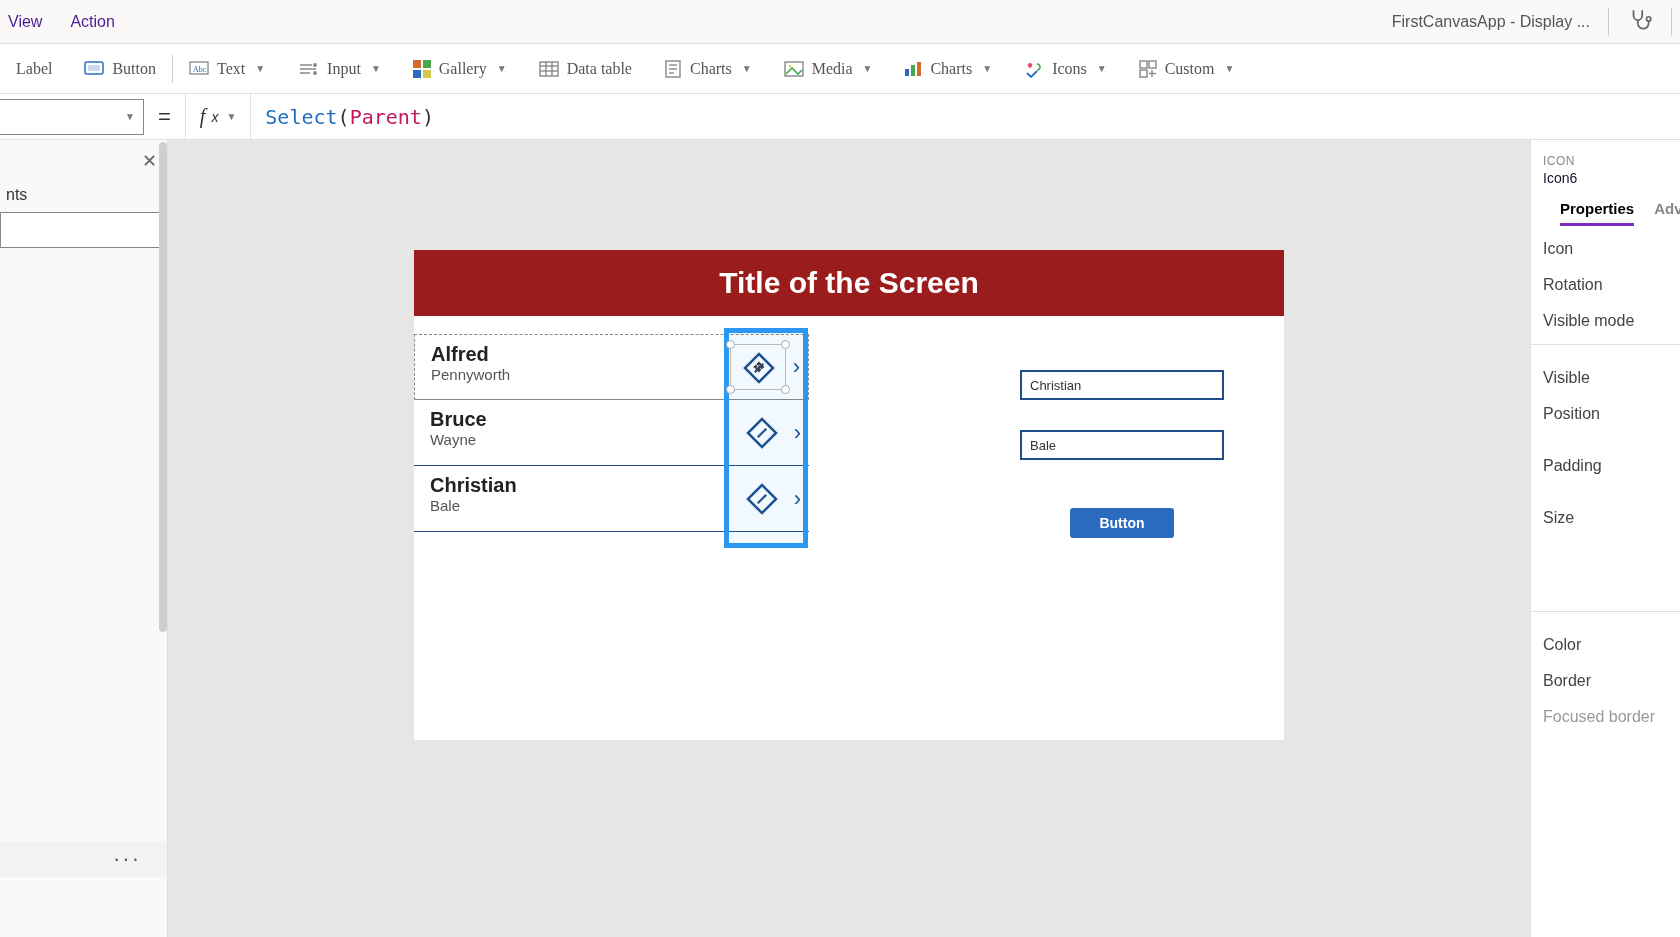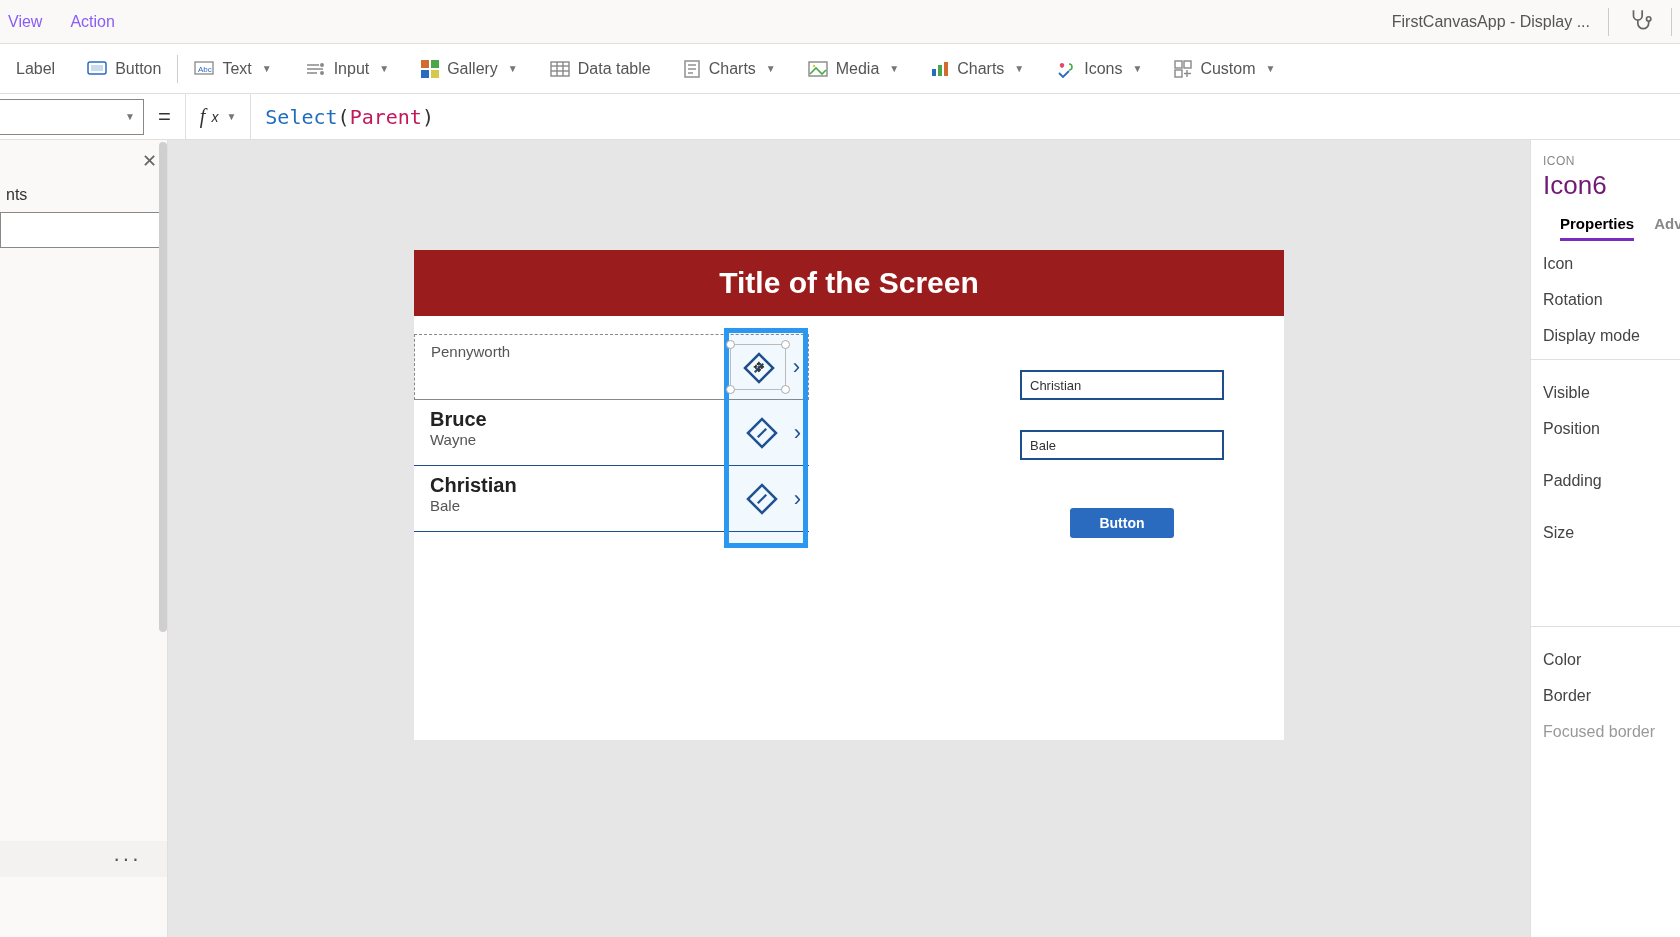--- a/index.html
+++ b/index.html
@@ -17,34 +17,35 @@
       height: 44px;
       background: #faf9f8;
       display: flex;
       align-items: center;
       justify-content: space-between;
       padding: 0 8px;
       font-size: 16px;
       border-bottom: 1px solid #e1dfdd;
     }
     .menu-left { display: flex; gap: 28px; }
-    .menu-item { color: #8b5cf6; cursor: pointer; }
+    .menu-item { color: #4c1d95; cursor: pointer; }
     .menu-right { display: flex; align-items: center; gap: 18px; color: #555; }
     .vert-divider { width: 1px; height: 28px; background: #ccc; }
 
     
     .ribbon {
       height: 50px;
       background: #fff;
       border-bottom: 1px solid #e1dfdd;
       display: flex;
       align-items: center;
       padding-left: 0;
       font-size: 16px;
       color: #555;
+      font-family: Liberation Serif, serif;
     }
     .ribbon-item {
       display: flex;
       align-items: center;
       gap: 8px;
       padding: 0 16px;
       cursor: pointer;
     }
     .ribbon-icon { display: inline-flex; align-items: center; justify-content: center; }
     .caret { font-size: 10px; color: #777; margin-left: 2px; }
@@ -192,21 +193,21 @@
       display: flex; align-items: center; justify-content: center;
       border-radius: 3px; cursor: pointer; font-weight: 600;
     }
 
     
     .right-panel {
       width: 150px; background: #fff; border-left: 1px solid #e1dfdd;
       padding: 14px 0 12px 12px; font-size: 16px; color: #333;
     }
     .rp-type { font-size: 12px; color: #888; letter-spacing: 0.5px; }
-    .rp-name { font-size: 26px; color: #701a75; margin-top: 2px; }
+    .rp-name { font-size: 14px; color: #0f172a; margin-top: 2px; }
     .rp-tabs { display: flex; gap: 20px; margin-top: 14px; font-size: 15px; }
     .rp-tab { padding-bottom: 6px; cursor: pointer; font-weight: 600; }
     .rp-tab.active { border-bottom: 3px solid #7b2cbf; color: #000; margin-left: 17px; }
     .rp-tab.inactive { color: #888; }
     .rp-row { padding: 14px 0 4px 0; color: #444; }
     .rp-divider { height: 1px; background: #e1dfdd; margin: 10px 0 10px -12px; }
 
     
     .stetho svg { width: 26px; height: 26px; }
   </style>
@@ -382,20 +383,21 @@
     <div class="left-ellipsis">···</div>
     <div style="height:60px"></div>
   </div>
 
   <div class="canvas-area">
     <div class="canvas">
       <div class="app-title">Title of the Screen</div>
 
       <div class="gallery">
         <div class="gallery-row first">
+          <div class="gname">Alfred</div>
           <div class="gsurname">Pennyworth</div>
           <div class="selected-icon-wrap">
             <svg viewBox="0 0 24 24">
               <rect x="5" y="5" width="14" height="14" transform="rotate(45 12 12)" fill="none" stroke="#1f4e8c" stroke-width="1.8"></rect>
               <line x1="9" y1="15" x2="15" y2="9" stroke="#1f4e8c" stroke-width="1.6"></line>
             </svg>
             <span class="move-cursor">✥</span>
             <span class="sel-handle sh-tl"></span>
             <span class="sel-handle sh-tr"></span>
             <span class="sel-handle sh-bl"></span>
@@ -439,21 +441,21 @@
 
   <div class="right-panel">
     <div class="rp-type">ICON</div>
     <div class="rp-name">Icon6</div>
     <div class="rp-tabs">
       <div class="rp-tab active">Properties</div>
       <div class="rp-tab inactive">Advan</div>
     </div>
     <div class="rp-row">Icon</div>
     <div class="rp-row">Rotation</div>
-    <div class="rp-row">Display mode</div>
+    <div class="rp-row">Visible mode</div>
     <div class="rp-divider"></div>
     <div class="rp-row">Visible</div>
     <div class="rp-row">Position</div>
     <div class="rp-row" style="padding-top:30px">Padding</div>
     <div class="rp-row" style="padding-top:30px">Size</div>
     <div class="rp-divider" style="margin-top:80px"></div>
     <div class="rp-row">Color</div>
     <div class="rp-row">Border</div>
     <div class="rp-row" style="opacity:0.55">Focused border</div>
   </div>

